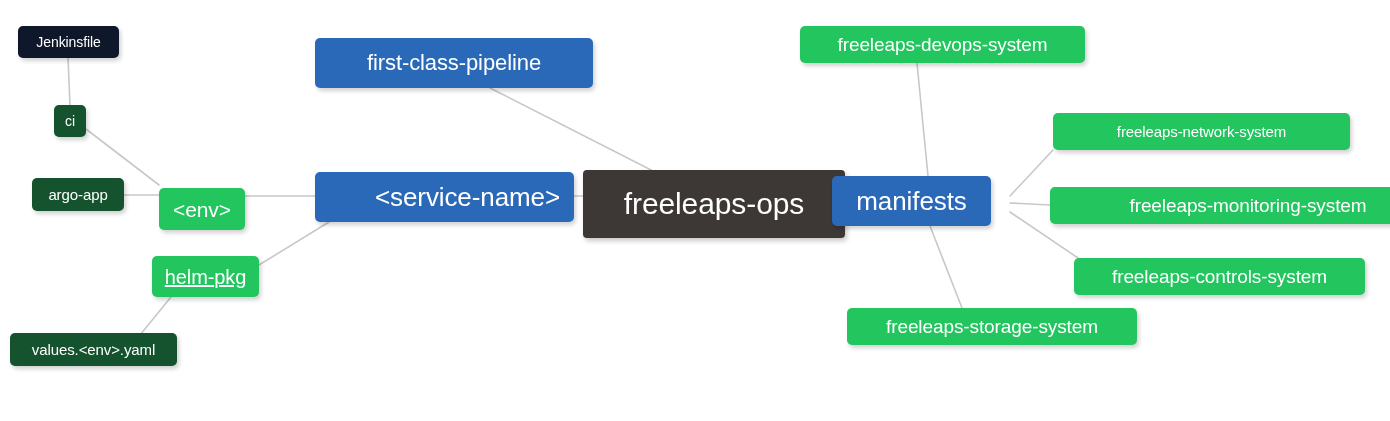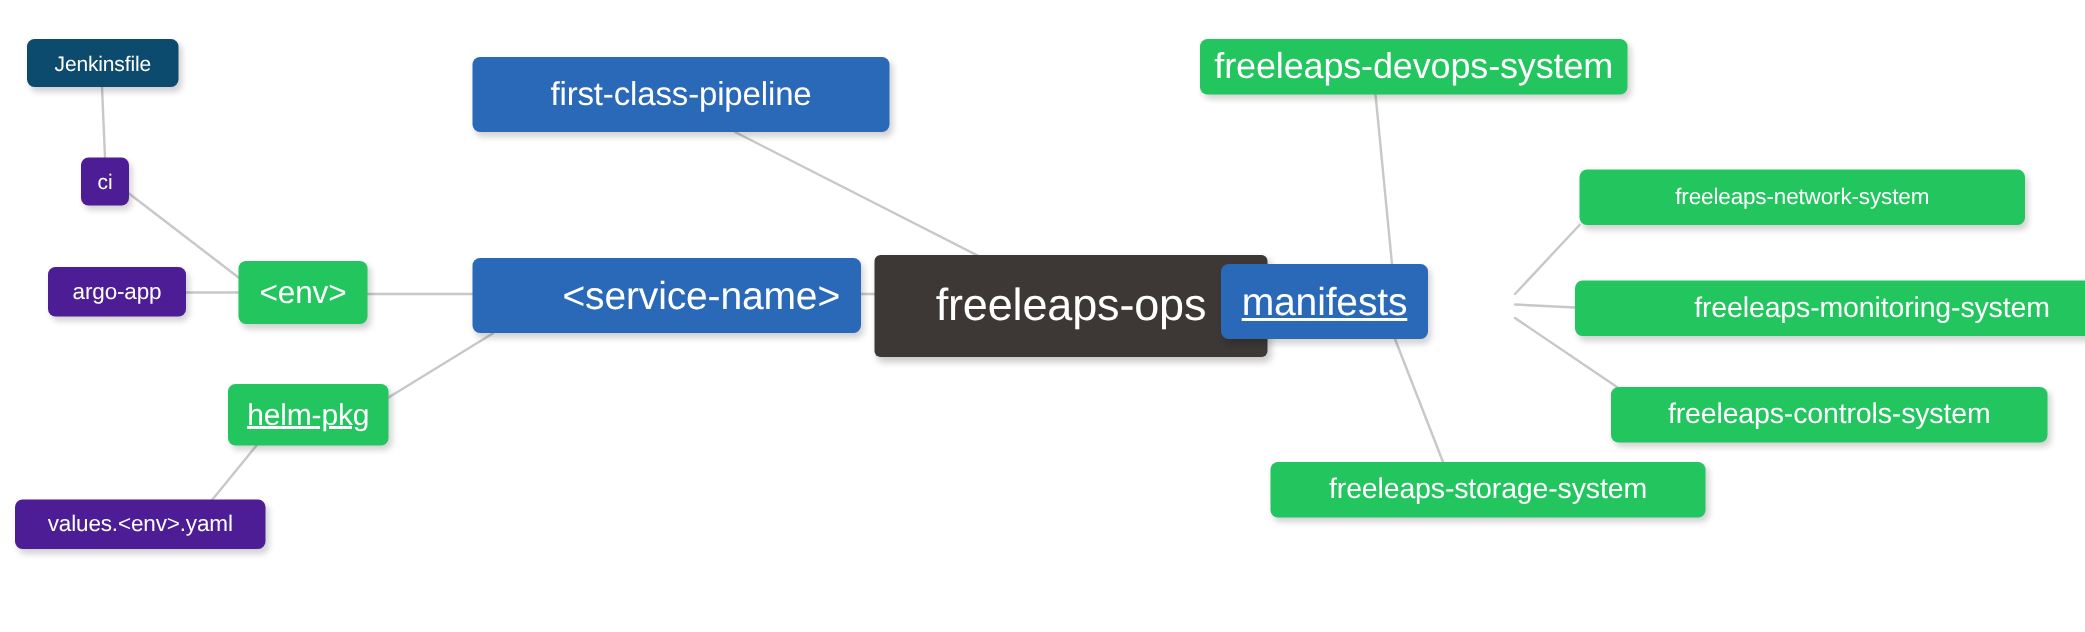--- a/index.html
+++ b/index.html
@@ -40,22 +40,22 @@
     box-shadow: 2px 3px 4px rgba(0,0,0,0.18);
     user-select: none;
   }
   .node.root {
     background: #3d3835;
     border-radius: 4px;
     box-shadow: 2px 3px 5px rgba(0,0,0,0.22);
   }
   .node.blue   { background: #2a68b8; }
   .node.green  { background: #22c55e; }
-  .node.orange { background: #0c4a6e; }
-  .node.red    { background: #4c1d95; }
+  .node.orange { background: #0f172a; }
+  .node.red    { background: #14532d; }
 </style>
 </head>
 <body>
 
 <div id="canvas">
   <svg id="edges" viewBox="0 0 1390 421" width="1390" height="421">
       <polyline points="68,58 70,105" fill="none" stroke="#c8c8c8" stroke-width="1.6" stroke-linecap="round"></polyline>
       <polyline points="86,129 159,185" fill="none" stroke="#c8c8c8" stroke-width="1.6" stroke-linecap="round"></polyline>
       <polyline points="124,195 159,195" fill="none" stroke="#c8c8c8" stroke-width="1.6" stroke-linecap="round"></polyline>
       <polyline points="245,196 315,196" fill="none" stroke="#c8c8c8" stroke-width="1.6" stroke-linecap="round"></polyline>
@@ -73,42 +73,42 @@
   <div id="node-layer">
       <div class="node orange" style="left: 18px; top: 26px; width: 101px; height: 32px; font-size: 14px;">
         <span>Jenkinsfile</span>
       </div>
       <div class="node red" style="left: 54px; top: 105px; width: 32px; height: 32px; font-size: 14px;">
         <span>ci</span>
       </div>
       <div class="node red" style="left: 32px; top: 178px; width: 92px; height: 33px; font-size: 15px;">
         <span>argo-app</span>
       </div>
-      <div class="node green" style="left: 159px; top: 174px; width: 86px; height: 42px; font-size: 21px;">
+      <div class="node green" style="left: 159px; top: 188px; width: 86px; height: 42px; font-size: 21px;">
         <span>&lt;env&gt;</span>
       </div>
       <div class="node green" style="left: 152px; top: 256px; width: 107px; height: 41px; font-size: 20px; text-decoration: underline;">
         <span>helm-pkg</span>
       </div>
       <div class="node red" style="left: 10px; top: 333px; width: 167px; height: 33px; font-size: 15px;">
         <span>values.&lt;env&gt;.yaml</span>
       </div>
       <div class="node blue" style="left: 315px; top: 38px; width: 278px; height: 50px; font-size: 22px;">
         <span>first-class-pipeline</span>
       </div>
       <div class="node blue" style="left: 315px; top: 172px; width: 259px; height: 50px; font-size: 26px; padding-left: 46px;">
         <span>&lt;service-name&gt;</span>
       </div>
       <div class="node root" style="left: 583px; top: 170px; width: 262px; height: 68px; font-size: 30px;">
         <span>freeleaps-ops</span>
       </div>
-      <div class="node blue" style="left: 814px; top: 176px; width: 138px; height: 50px; font-size: 26px; text-decoration: underline;">
+      <div class="node blue" style="left: 832px; top: 176px; width: 159px; height: 50px; font-size: 26px;">
         <span>manifests</span>
       </div>
-      <div class="node green" style="left: 800px; top: 26px; width: 285px; height: 37px; font-size: 24px;">
+      <div class="node green" style="left: 800px; top: 26px; width: 285px; height: 37px; font-size: 19px;">
         <span>freeleaps-devops-system</span>
       </div>
       <div class="node green" style="left: 1053px; top: 113px; width: 297px; height: 37px; font-size: 15px;">
         <span>freeleaps-network-system</span>
       </div>
       <div class="node green" style="left: 1050px; top: 187px; width: 396px; height: 37px; font-size: 19px;">
         <span>freeleaps-monitoring-system</span>
       </div>
       <div class="node green" style="left: 1062px; top: 258px; width: 291px; height: 37px; font-size: 19px; margin-left: 12px;">
         <span>freeleaps-controls-system</span>

